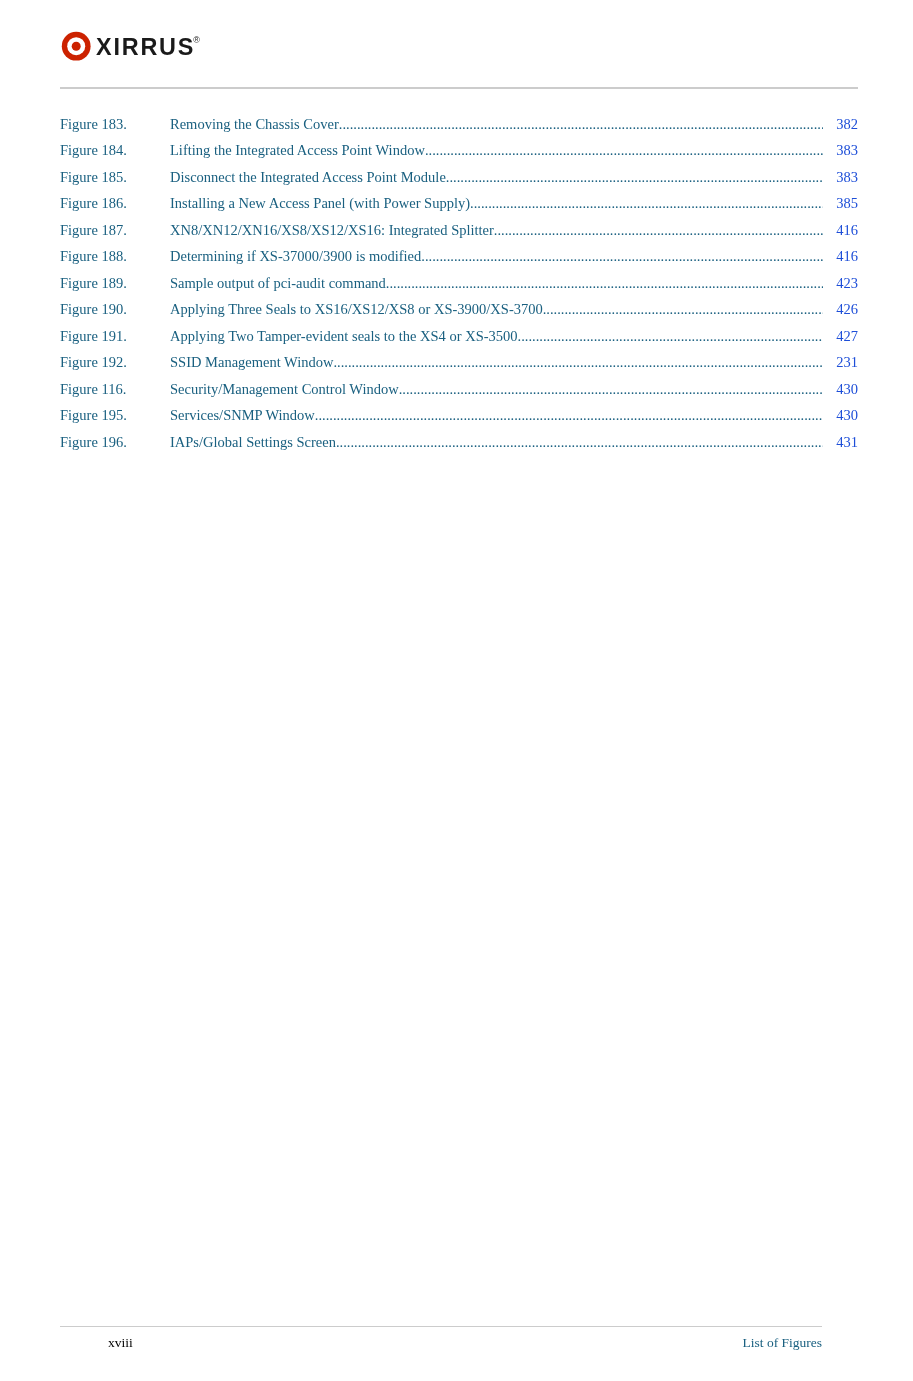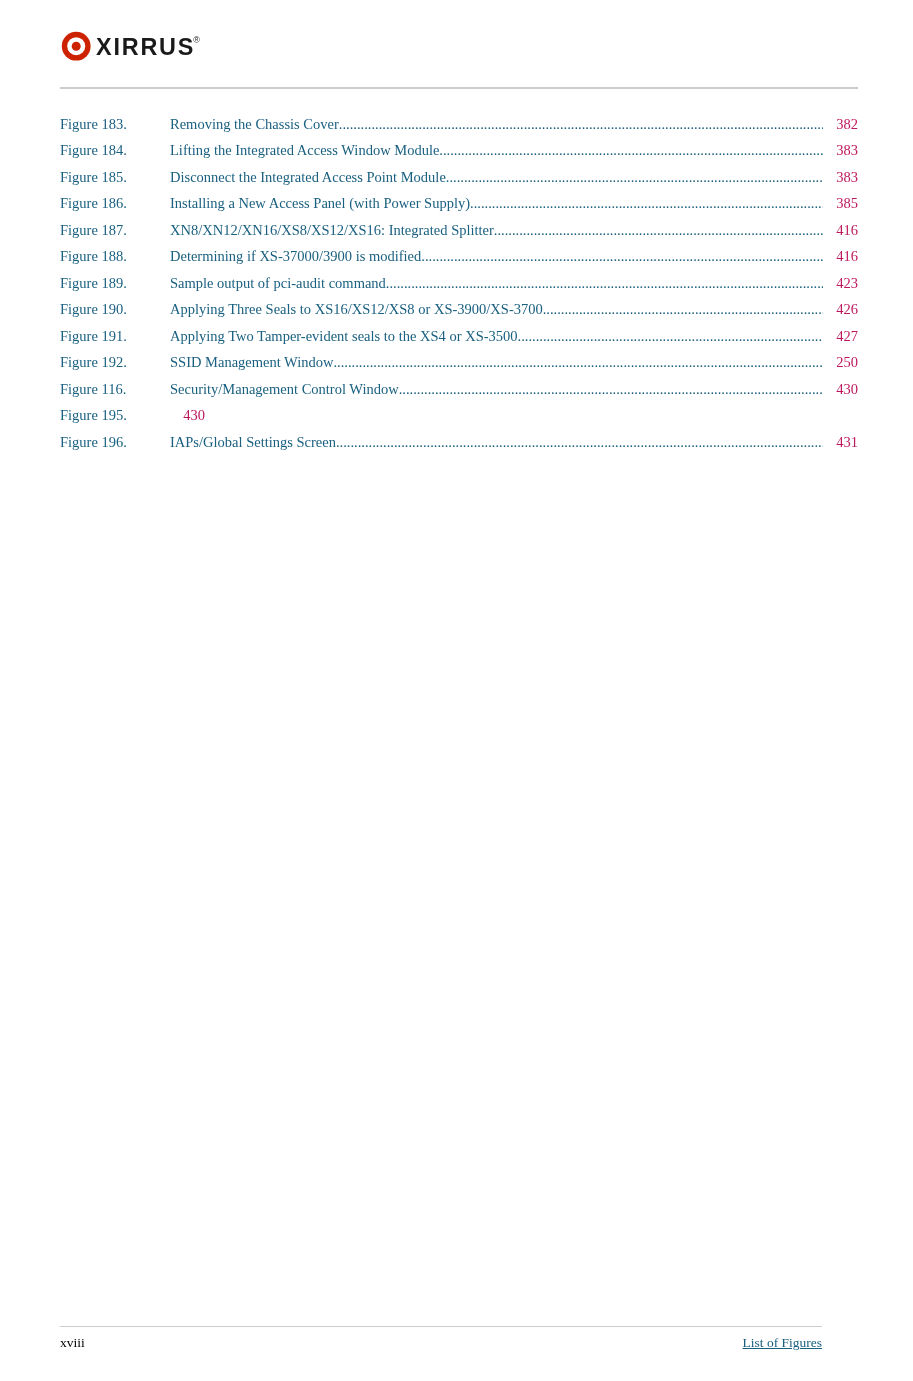--- a/index.html
+++ b/index.html
@@ -75,46 +75,46 @@
       color: #1a6080;
       overflow: hidden;
       flex: 1;
       white-space: nowrap;
       font-size: 14.5px;
     }
 
     .toc-item .page-num {
       min-width: 35px;
       text-align: right;
-      color: #be185d;
+      color: #1d4ed8;
       flex-shrink: 0;
       font-size: 14.5px;
     }
 
     .footer {
       position: absolute;
       bottom: 30px;
       left: 60px;
       right: 60px;
       border-top: 1px solid #cccccc;
       padding-top: 8px;
       display: flex;
       justify-content: space-between;
       align-items: center;
       font-size: 13.5px;
       color: #000000;
     }
 
     .footer-left {
       color: #000;
+      margin-left: 48px;
     }
 
     .footer-right {
       color: #1a6080;
-      text-decoration: underline;
     }
   </style>
 </head>
 <body>
 
 <div class="page-container">
 
   <div class="header">
     <div class="logo-container">
 
@@ -132,21 +132,21 @@
   </div>
 
   <ul class="toc-list" id="toc-list">
   <li class="toc-item">
       <span class="figure-label">Figure 183.</span>
       <span class="dot-leader">Removing the Chassis Cover</span>
       <span class="page-num">382</span>
     </li>
       <li class="toc-item">
       <span class="figure-label">Figure 184.</span>
-      <span class="dot-leader">Lifting the Integrated Access Window Module</span>
+      <span class="dot-leader">Lifting the Integrated Access Point Window</span>
       <span class="page-num">383</span>
     </li>
       <li class="toc-item">
       <span class="figure-label">Figure 185.</span>
       <span class="dot-leader">Disconnect the Integrated Access Point Module</span>
       <span class="page-num">383</span>
     </li>
       <li class="toc-item">
       <span class="figure-label">Figure 186.</span>
       <span class="dot-leader">Installing a New Access Panel (with Power Supply)</span>
@@ -173,29 +173,30 @@
       <span class="page-num">426</span>
     </li>
       <li class="toc-item">
       <span class="figure-label">Figure 191.</span>
       <span class="dot-leader">Applying Two Tamper-evident seals to the XS4 or XS-3500</span>
       <span class="page-num">427</span>
     </li>
       <li class="toc-item">
       <span class="figure-label">Figure 192.</span>
       <span class="dot-leader"> SSID Management Window</span>
-      <span class="page-num">250</span>
+      <span class="page-num">231</span>
     </li>
       <li class="toc-item">
       <span class="figure-label">Figure 116.</span>
       <span class="dot-leader">Security/Management Control Window</span>
       <span class="page-num">430</span>
     </li>
       <li class="toc-item">
       <span class="figure-label">Figure 195.</span>
+      <span class="dot-leader">Services/SNMP Window</span>
       <span class="page-num">430</span>
     </li>
       <li class="toc-item">
       <span class="figure-label">Figure 196.</span>
       <span class="dot-leader">IAPs/Global Settings Screen</span>
       <span class="page-num">431</span>
     </li>
     </ul>
 
   <div class="footer">

